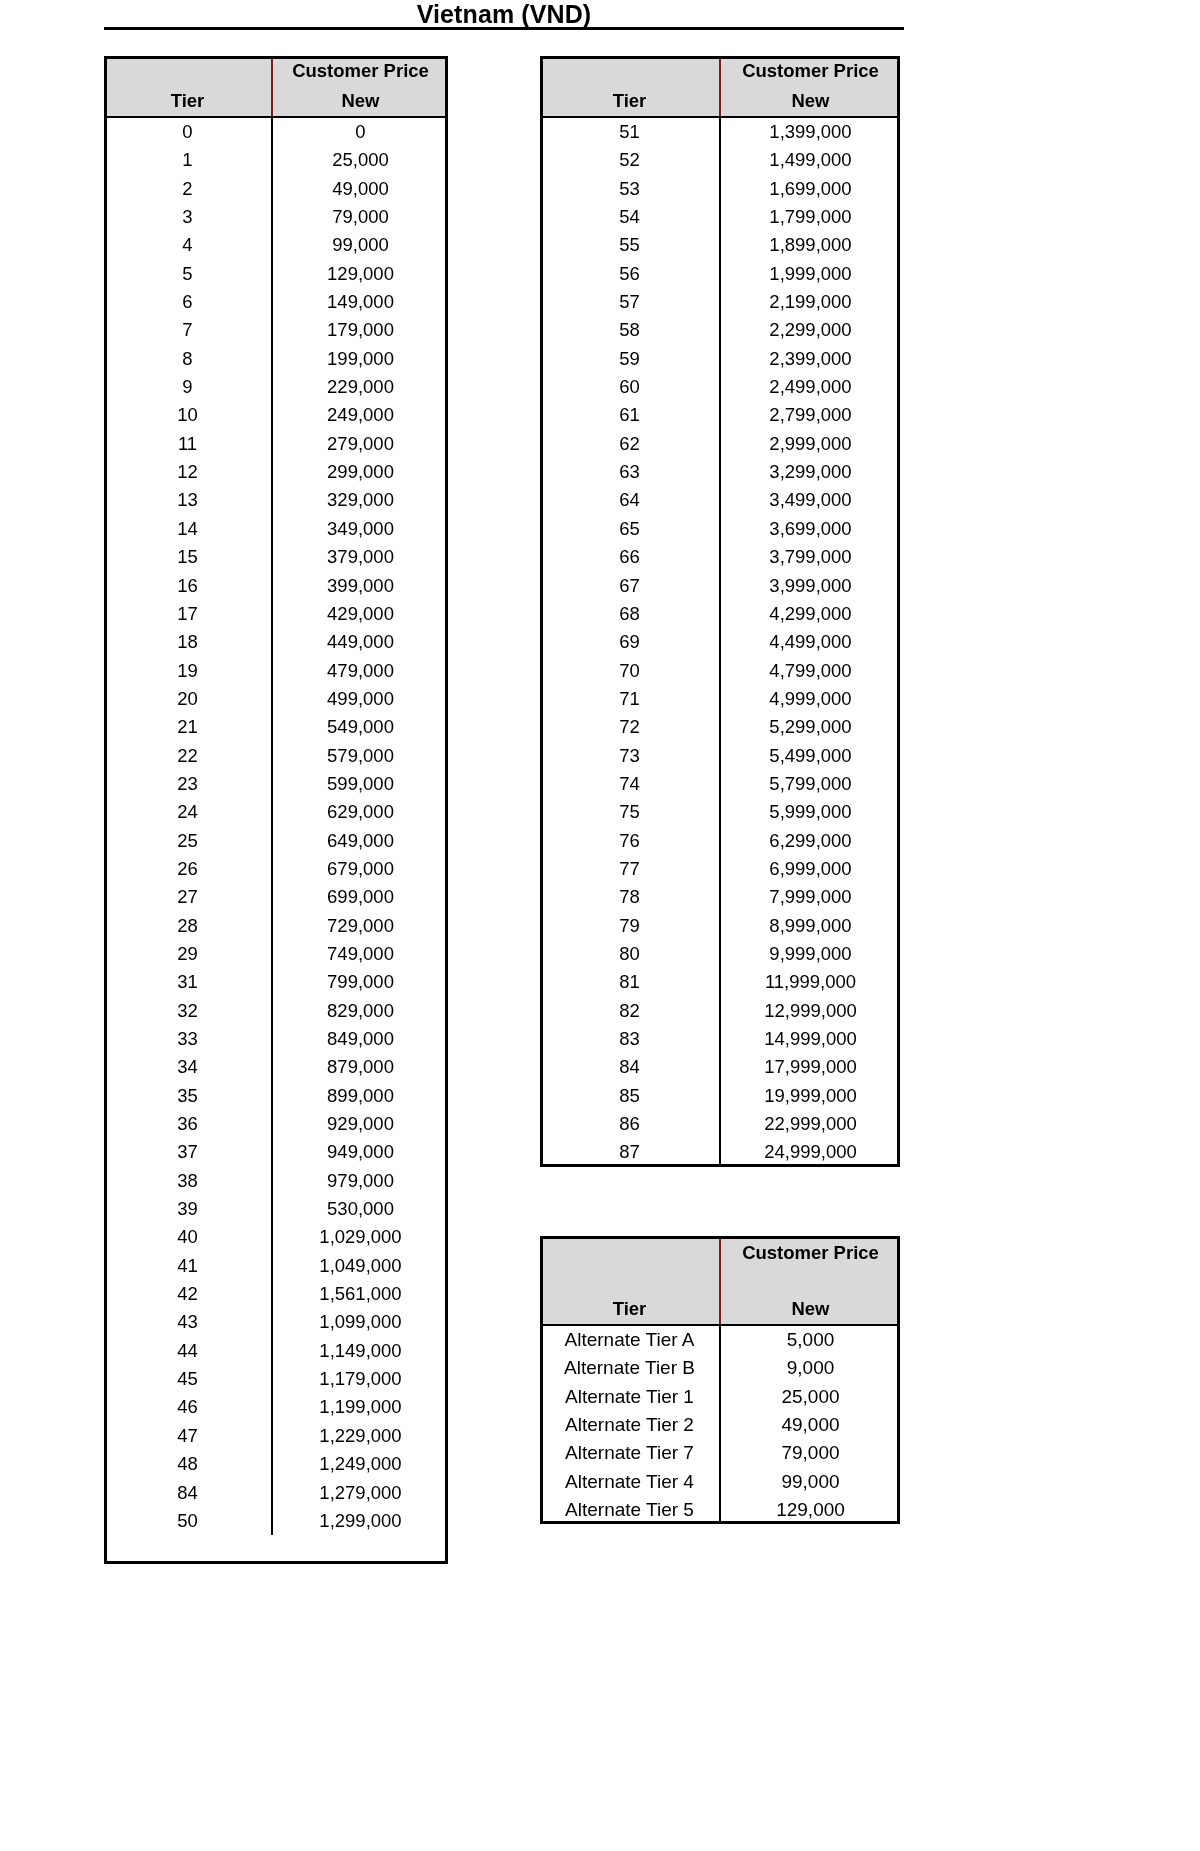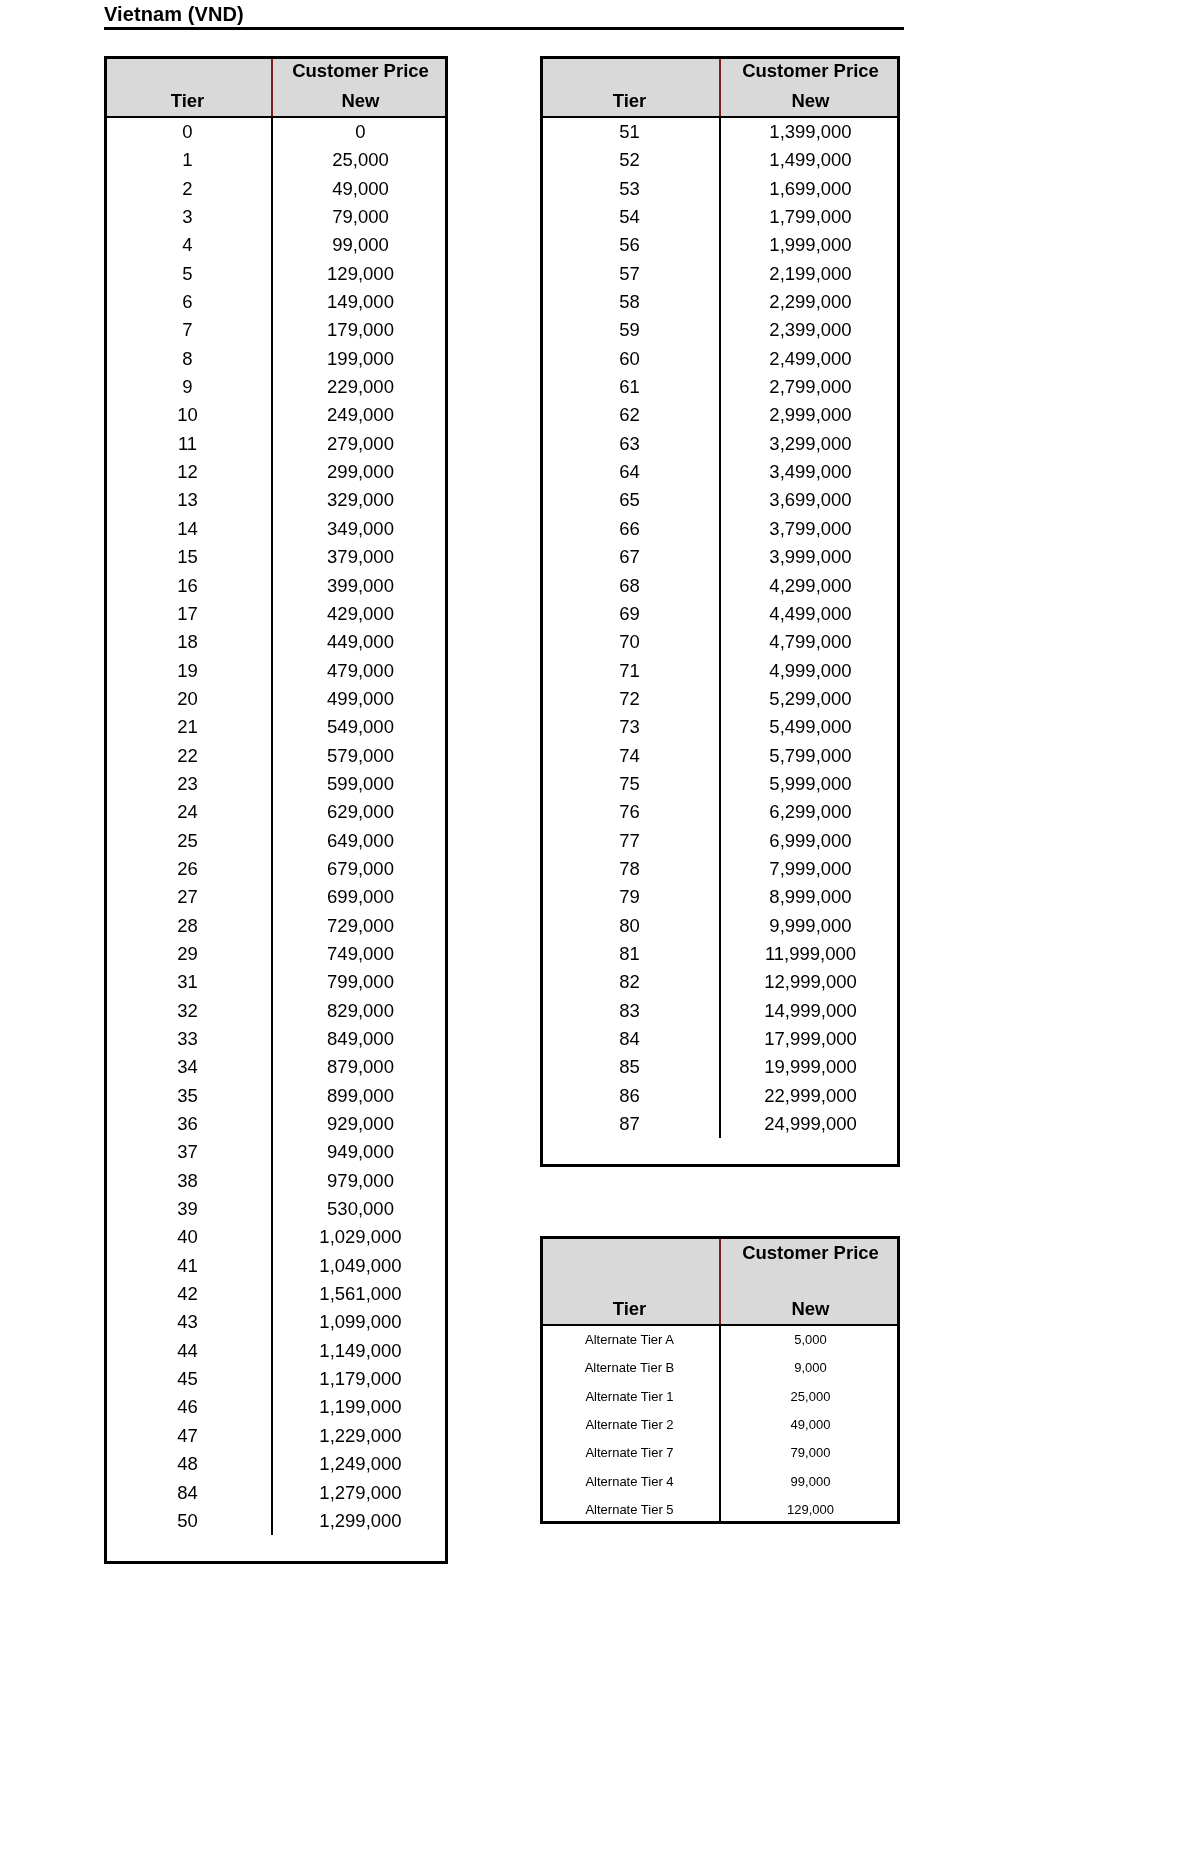--- a/index.html
+++ b/index.html
@@ -17,24 +17,25 @@
   }
 
   
   #title-block {
     position: absolute;
     left: 104px;
     top: 2px;
     width: 800px;
   }
   #title-text {
-    font-size: 20px;
+    font-size: 25px;
     font-weight: bold;
     letter-spacing: 0.1px;
     line-height: 24px;
+    text-align: center;
   }
   #title-rule {
     width: 800px;
     height: 3px;
     background: #000000;
     margin-top: 1px;
   }
 
   
   .price-table {
@@ -117,21 +118,21 @@
 
   #table-alt-tiers .hdr-tall {
     height: 58px;
     vertical-align: top;
     padding-top: 6px;
   }
   #table-alt-tiers .hdr-blank {
     height: 58px;
   }
   #table-alt-tiers .alt-label {
-    font-size: 13px;
+    font-size: 19px;
   }
 </style>
 </head>
 <body>
 
 <div id="title-block">
   <div id="title-text">Vietnam (VND)</div>
   <div id="title-rule"></div>
 </div>
 
@@ -381,20 +382,24 @@
       </tr>
       <tr>
         <td class="data-cell">53</td>
         <td class="data-cell last">1,699,000</td>
       </tr>
       <tr>
         <td class="data-cell">54</td>
         <td class="data-cell last">1,799,000</td>
       </tr>
       <tr>
+        <td class="data-cell">55</td>
+        <td class="data-cell last">1,899,000</td>
+      </tr>
+      <tr>
         <td class="data-cell">56</td>
         <td class="data-cell last">1,999,000</td>
       </tr>
       <tr>
         <td class="data-cell">57</td>
         <td class="data-cell last">2,199,000</td>
       </tr>
       <tr>
         <td class="data-cell">58</td>
         <td class="data-cell last">2,299,000</td>

